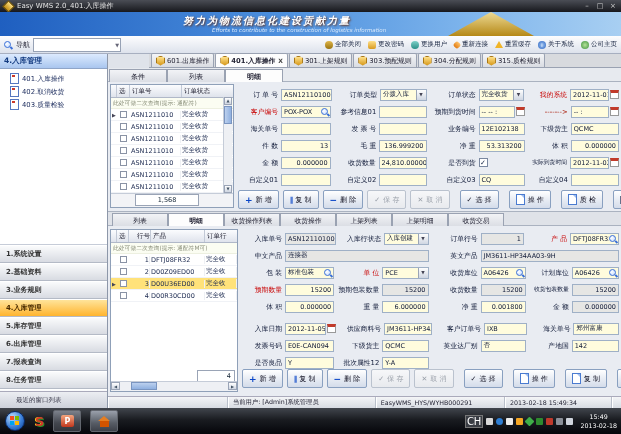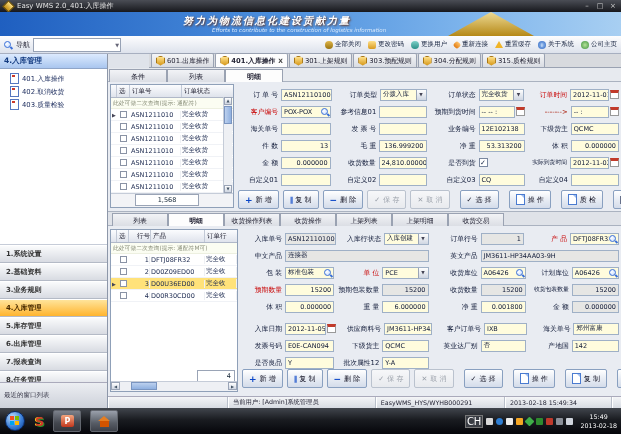--- a/index.html
+++ b/index.html
@@ -38,22 +38,22 @@
   .sb-head{height:14px;background:linear-gradient(#dceafe,#a9c6ef);border-bottom:1px solid #8fa5c8;
     font-size:7.5px;font-weight:bold;color:#123a80;display:flex;align-items:center;padding-left:4px;}
   .sb-tree{background:#fff;height:172px;border-bottom:1px solid #c6ccd8;padding-top:3px;}
   .tree-item{display:flex;align-items:center;gap:3px;height:13px;padding-left:10px;font-size:6.8px;color:#203060;cursor:pointer;}
   .docico{width:7px;height:9px;background:#fff;border:1px solid #5577c0;position:relative;flex:0 0 7px;}
   .docico::after{content:"";position:absolute;left:1px;top:1px;width:3px;height:2px;background:#cc3a2a;}
   .sb-sections{}
   .sb-sec{height:16px;background:linear-gradient(#fafbfc,#d8dbe2);border-bottom:1px solid #b4bac6;border-top:1px solid #fff;
     display:flex;align-items:center;padding-left:6px;font-size:7px;font-weight:bold;color:#333;cursor:pointer;}
   .sb-sec.active{background:linear-gradient(#ffe49a,#ffb42e);color:#4a2c00;}
-  .sb-foot{position:absolute;left:0;bottom:0;width:107px;height:26px;background:linear-gradient(#eceef2,#cdd1da);
-    border-top:1px solid #aab;display:flex;align-items:center;padding-left:4px;font-size:6.5px;color:#334;box-sizing:border-box;}
+  .sb-foot{position:absolute;left:0;bottom:0;width:107px;height:17px;background:linear-gradient(#eceef2,#cdd1da);
+    border-top:1px solid #aab;display:flex;align-items:center;padding-left:16px;font-size:6.5px;color:#334;box-sizing:border-box;}
   
   #content{left:108px;top:54px;width:513px;height:342px;background:#dfe3ea;}
   .tabbar{position:absolute;left:0;top:0;width:513px;height:14px;background:#d8dade;border-bottom:1px solid #9aa2b2;display:flex;align-items:flex-end;padding-left:2px;box-sizing:border-box;margin-left:41px;}
   .tab{display:flex;align-items:center;gap:2px;height:13px;padding:0 4px;font-size:6.8px;color:#223;
     background:linear-gradient(#f4f5f7,#d9dce2);border:1px solid #9aa2b2;border-bottom:none;border-radius:2px 2px 0 0;margin-right:1px;cursor:pointer;white-space:nowrap;}
   .tab.active{background:#fdfdfd;font-weight:bold;}
   .tab .x{color:#444;font-size:6px;margin-left:1px;}
   .badge{width:7px;height:8px;background:linear-gradient(#ffe18a,#d79a1e);border:1px solid #a97714;
     clip-path:polygon(50% 0,100% 25%,100% 75%,50% 100%,0 75%,0 25%);flex:0 0 7px;}
   .subtabs{position:absolute;left:0;top:14px;width:513px;height:14px;background:#e7eaef;border-bottom:1px solid #aab2c0;display:flex;padding-left:1px;box-sizing:border-box;}
@@ -346,21 +346,21 @@
               </span>
             </span>
           <span class="fc fc3">
               <span class="lbl w46">订单状态</span>
               <span class="boxw">
                 <span class="box">完全收货</span>
                 <span class="dd">▼</span>
               </span>
             </span>
           <span class="fc fc4">
-              <span class="lbl w40 red">订单时间</span>
+              <span class="lbl w40 red">我的系统</span>
               <span class="boxw">
                 <span class="box">2012-11-01 08:44</span>
               </span>
               <span class="cal"></span>
             </span>
         </div>
         <div class="frow">
           <span class="fc fc1">
               <span class="lbl w40 red">客户编号</span>
               <span class="boxw">

